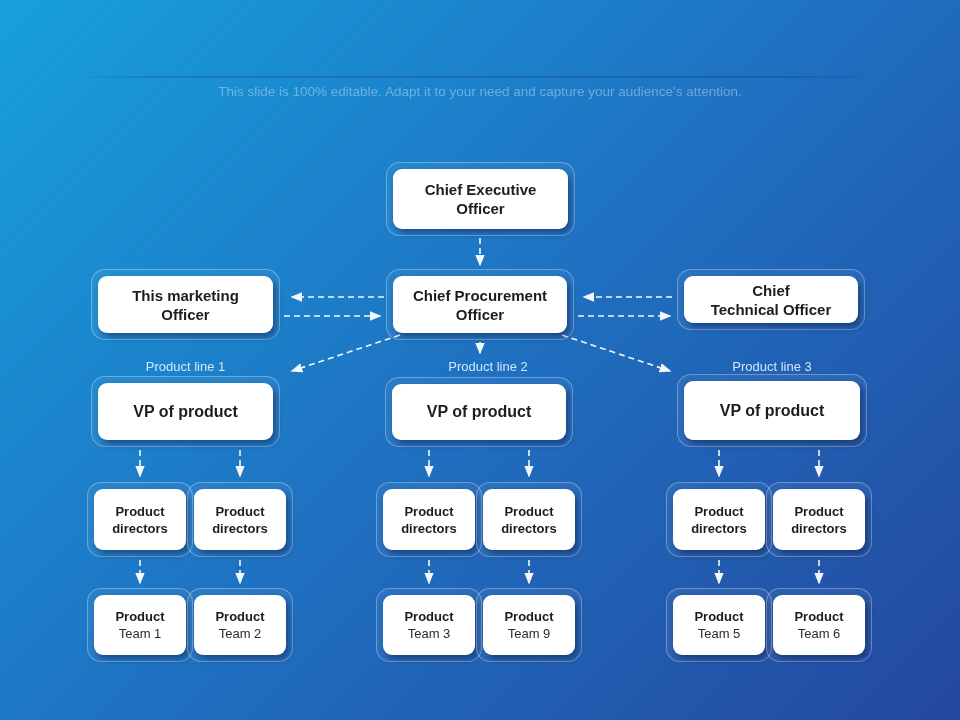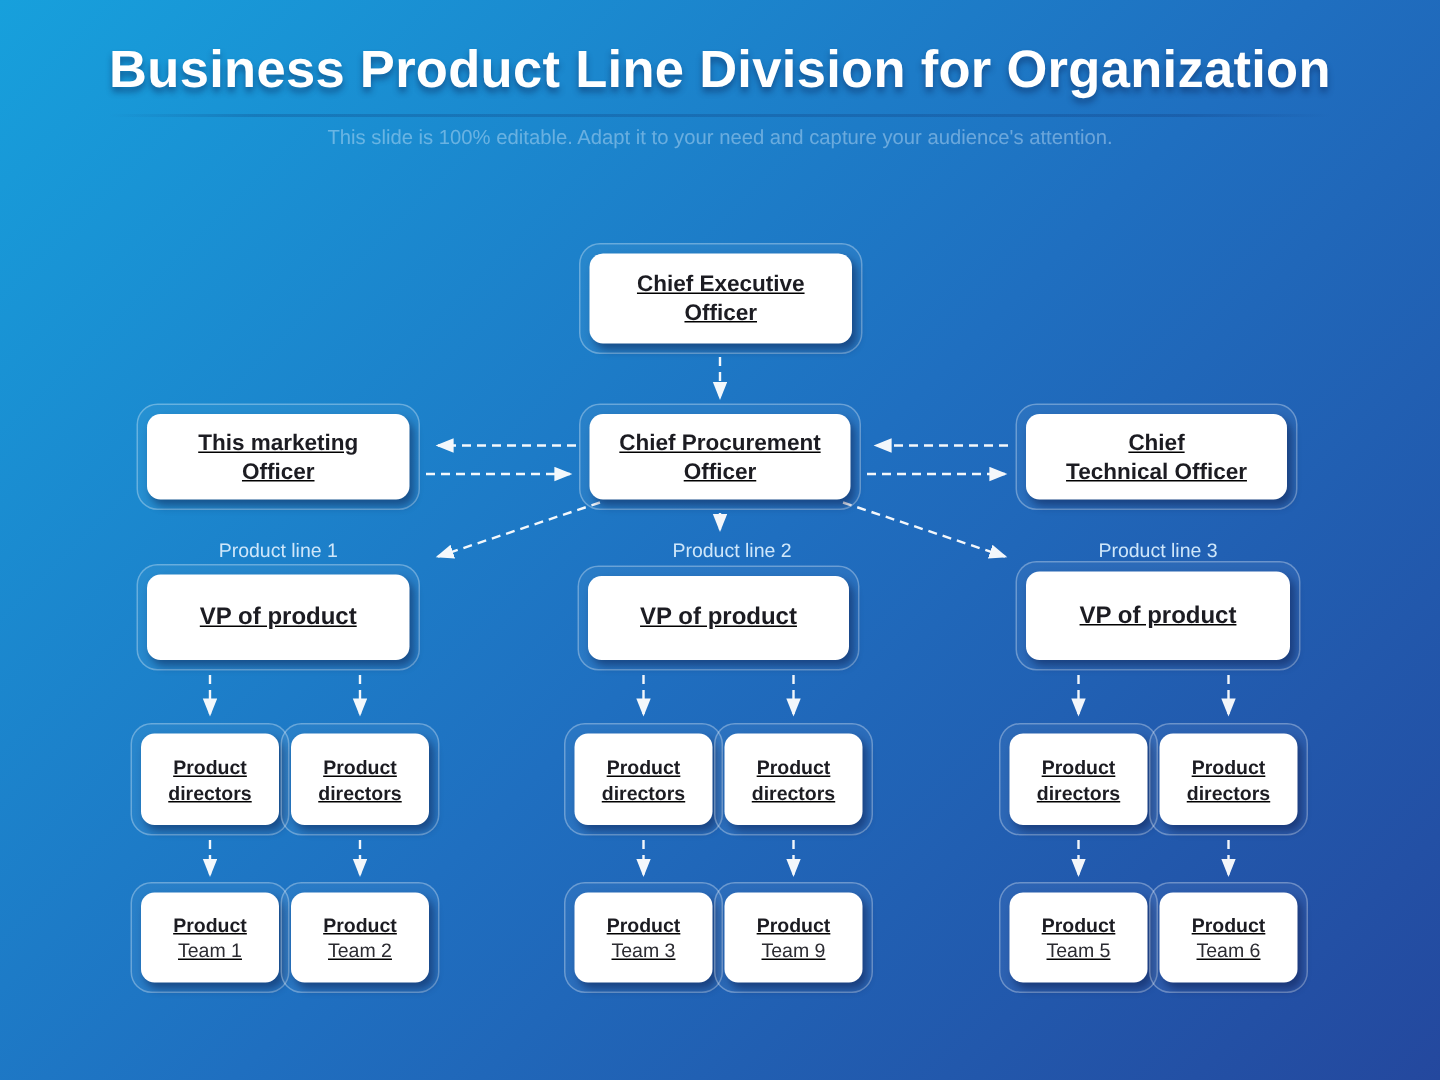--- a/index.html
+++ b/index.html
@@ -19,21 +19,20 @@
     background:linear-gradient(90deg,rgba(10,40,100,0) 0%,rgba(10,40,100,.22) 12%,rgba(10,40,100,.22) 88%,rgba(10,40,100,0) 100%);
   }
   .subtitle{
     position:absolute;top:84px;left:0;width:100%;text-align:center;
     font-size:13.5px;color:rgba(215,235,252,.42);
   }
   .node{
     position:absolute;box-sizing:border-box;padding:6px;
     border:1px solid rgba(255,255,255,.30);border-radius:14px;
     background:rgba(255,255,255,.05);
-    text-decoration:underline;
   }
   .card{
     width:100%;height:100%;background:#ffffff;border-radius:9px;
     box-shadow:3px 4px 6px rgba(5,15,60,.45);
     display:flex;flex-direction:column;align-items:center;justify-content:center;
     text-align:center;
   }
   .l{display:block;font-weight:700;color:#1c1c22;}
   .big  .l{font-size:15px;line-height:19px;}
   .vp   .l{font-size:16px;line-height:20px;}
@@ -43,21 +42,20 @@
     position:absolute;text-align:center;font-size:13px;color:#cfe7fa;
   }
   svg.connectors{position:absolute;left:0;top:0;pointer-events:none;}
   .cline{stroke:#ffffff;stroke-width:1.6;stroke-dasharray:6 4;opacity:.95;fill:none;}
 </style>
 </head>
 <body>
 
 <div class="slide">
 
-  <div class="title">Business Product Line Division for Organization</div>
   <div class="divider"></div>
   <div class="subtitle">This slide is 100% editable. Adapt it to your need and capture your audience's attention.</div>
 
   <svg class="connectors" width="960" height="720" viewBox="0 0 960 720">
     <defs>
       <marker id="arrow" markerWidth="9" markerHeight="8" refX="6.5" refY="3" orient="auto">
         <path d="M0,0 L7.5,3 L0,6 z" fill="#ffffff"></path>
       </marker>
     </defs>
     <line class="cline" x1="480" y1="238" x2="480" y2="265" marker-end="url(#arrow)"></line>
@@ -98,21 +96,21 @@
       <span class="l">This marketing</span>
       <span class="l">Officer</span>
     </div>
   </div>
   <div class="node big" style="left:386px;top:269px;width:188px;height:71px">
     <div class="card">
       <span class="l">Chief Procurement</span>
       <span class="l">Officer</span>
     </div>
   </div>
-  <div class="node big" style="left:677px;top:269px;width:188px;height:71px">
+  <div class="node big" style="left:677px;top:269px;width:188px;height:61px">
     <div class="card">
       <span class="l">Chief</span>
       <span class="l">Technical Officer</span>
     </div>
   </div>
 
   <div class="node vp" style="left:91px;top:376px;width:189px;height:71px">
     <div class="card">
       <span class="l">VP of product</span>
     </div>

